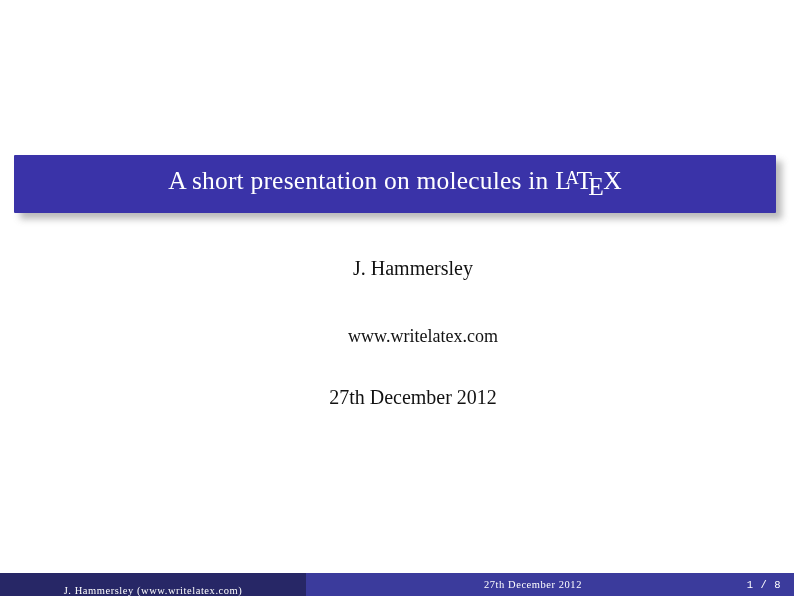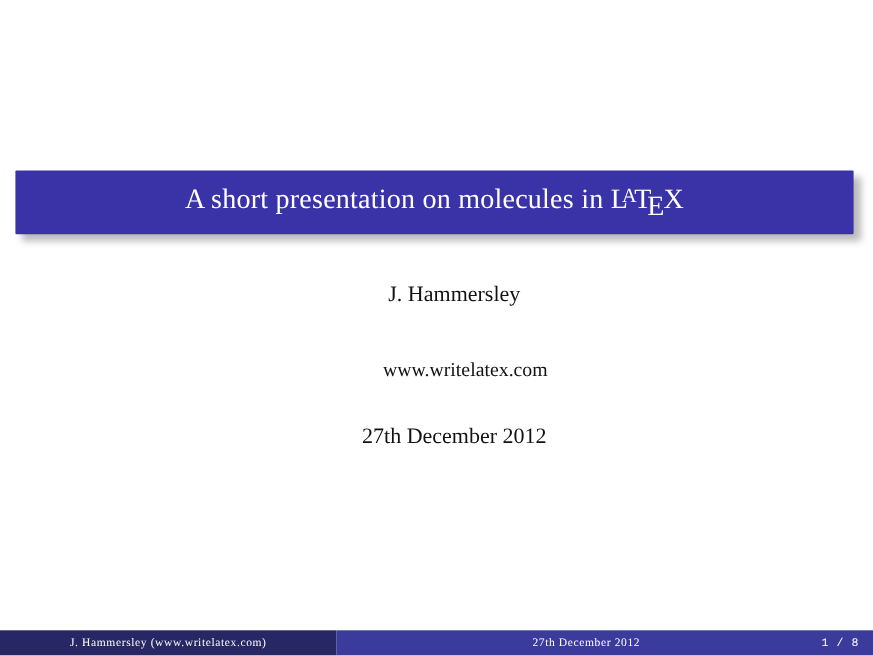--- a/index.html
+++ b/index.html
@@ -115,20 +115,21 @@
     height: 100%;
     overflow: hidden;
     white-space: nowrap;
   }
   .footer-author {
     width: 306px;
     background: #272766;
     justify-content: center;
     letter-spacing: 0.55px;
     padding-left: 0;
+    align-items: flex-end;
   }
   .footer-title {
     width: 224px;
     background: #2e2e85;
     justify-content: center;
     letter-spacing: 0.55px;
   }
   .footer-date {
     flex: 1;
     background: #3b3b9c;

